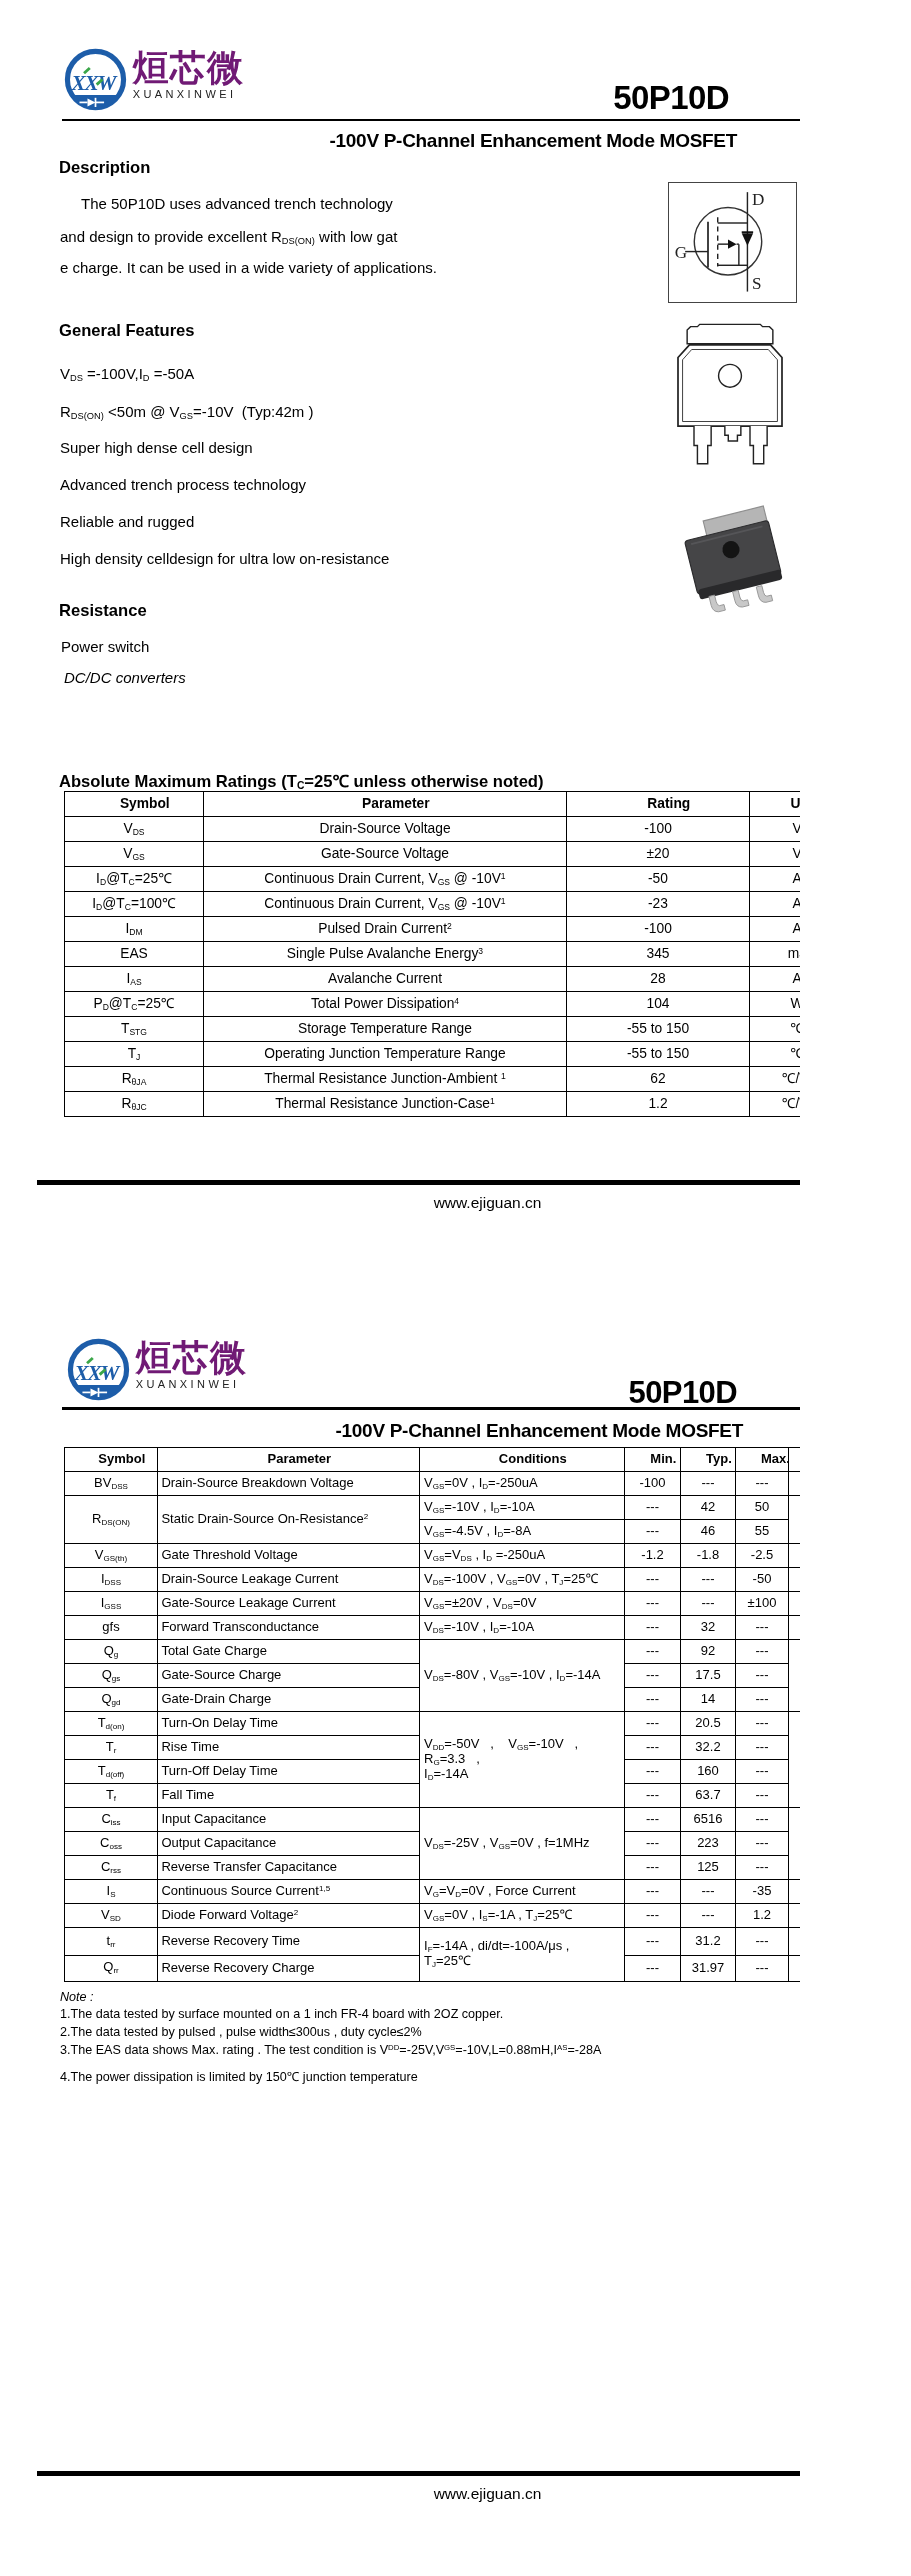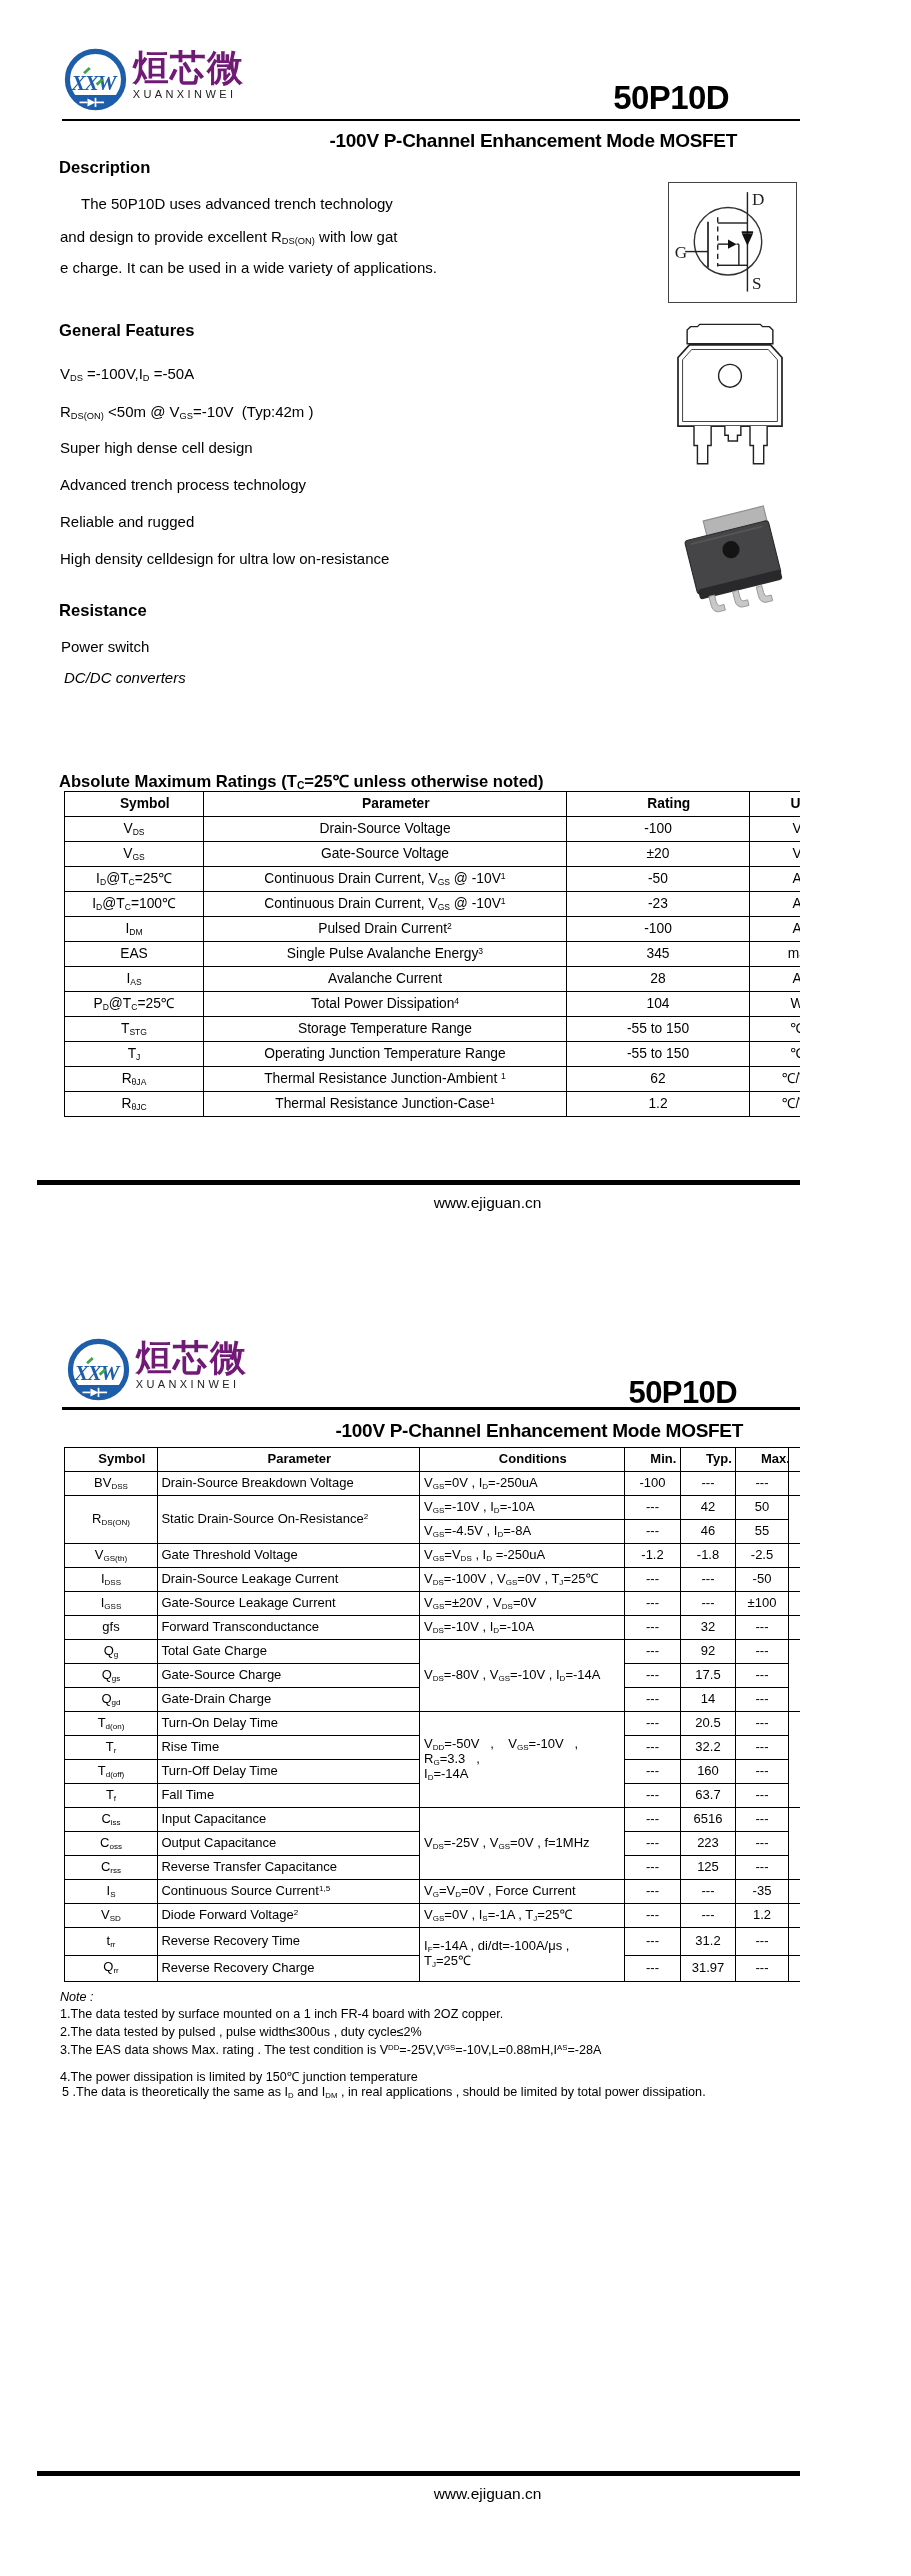--- a/index.html
+++ b/index.html
@@ -450,19 +450,18 @@
       <td>nC</td>
     </tr>
   </tbody>
     </table>
 
   <div class="abs note-line" style="left:60px;top:702px;font-style:italic;">Note :</div>
   <div class="abs note-line" style="left:60px;top:719px;">1.The data tested by surface mounted on a 1 inch FR-4 board with 2OZ copper.</div>
   <div class="abs note-line" style="left:60px;top:737px;">2.The data tested by pulsed , pulse width≤300us , duty cycle≤2%</div>
   <div class="abs note-line" style="left:60px;top:755px;">3.The EAS data shows Max. rating . The test condition is V<sup>DD</sup>=-25V,V<sup>GS</sup>=-10V,L=0.88mH,I<sup>AS</sup>=-28A</div>
   <div class="abs note-line" style="left:60px;top:780px;">4.The power dissipation is limited by 150℃ junction temperature</div>
-  <div class="abs note-line" style="left:62px;top:797px;">5 .The data is theoretically the same as I<sub>D</sub> and I<sub>DM</sub> , in real applications , should be limited by total power dissipation.</div>
 
   <div class="abs hrule" style="left:37px;top:1183px;width:874px;height:4.6px;"></div>
   <div class="abs footer-site" style="left:344px;top:1197px;width:287px;">www.ejiguan.cn</div>
   <div class="abs footer-num" style="left:855px;top:1196px;">2</div>
 </div>
 
 
 </body></html>

